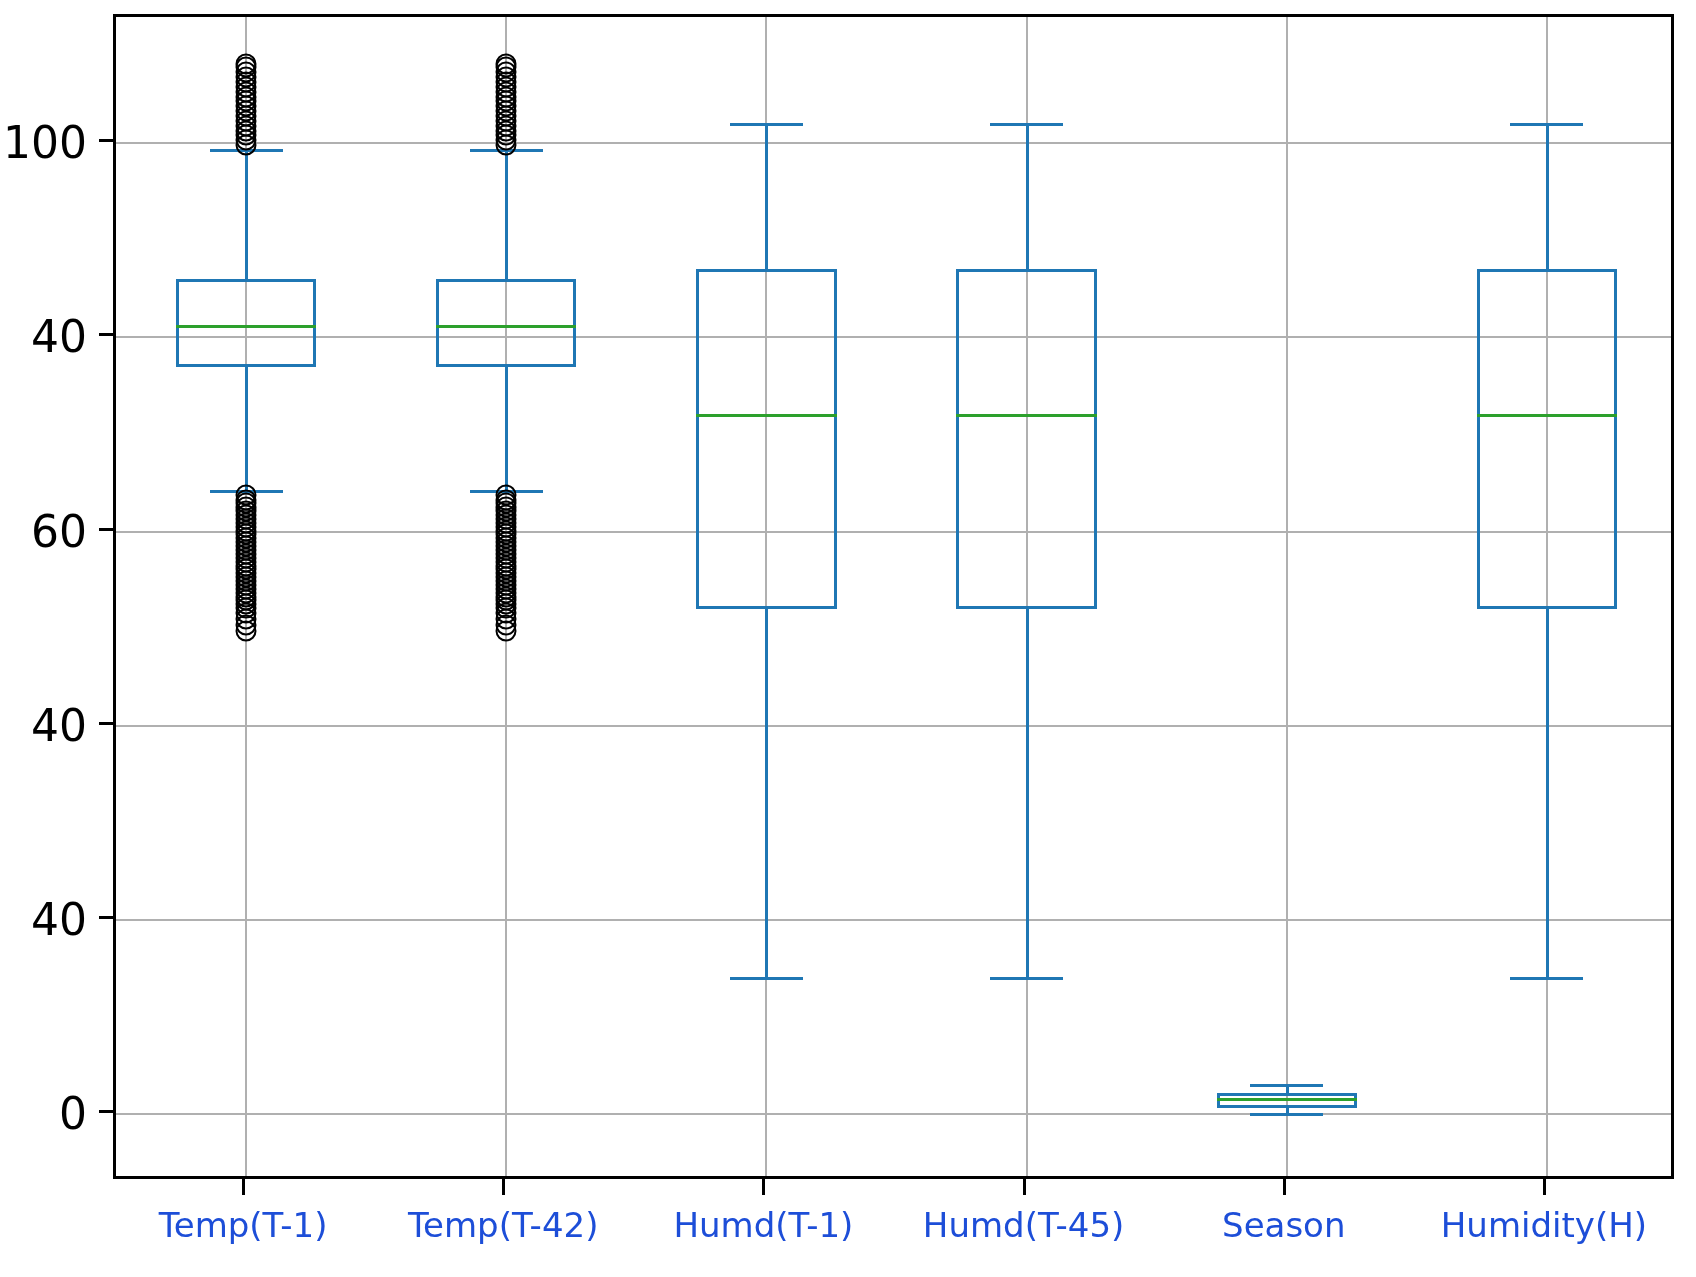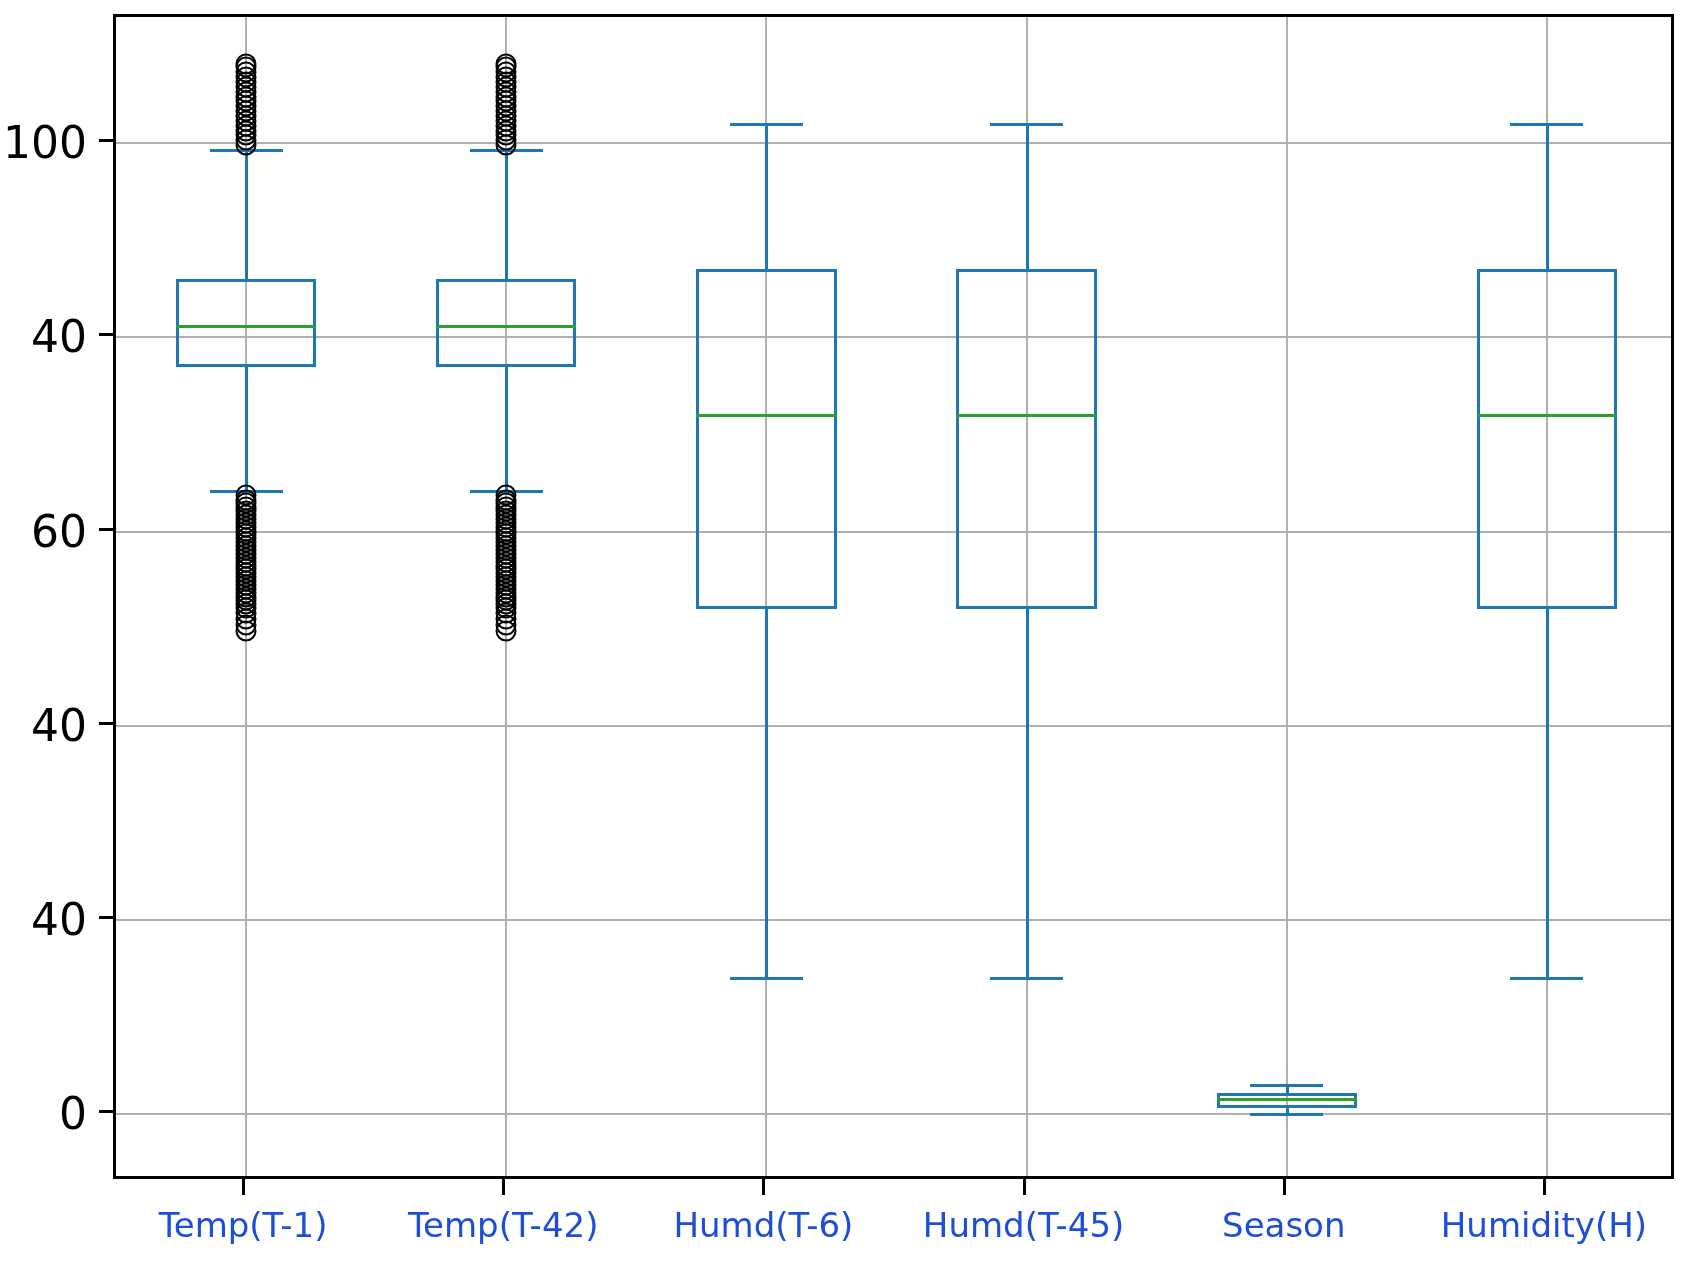--- a/index.html
+++ b/index.html
@@ -321,21 +321,21 @@
       <div class="xtick-wrap" style="left: 243.083px;">
         <div class="mark"></div>
         <div class="lbl">Temp(T-1)</div>
       </div>
       <div class="xtick-wrap" style="left: 503.25px;">
         <div class="mark"></div>
         <div class="lbl">Temp(T-42)</div>
       </div>
       <div class="xtick-wrap" style="left: 763.417px;">
         <div class="mark"></div>
-        <div class="lbl">Humd(T-6)</div>
+        <div class="lbl">Humd(T-1)</div>
       </div>
       <div class="xtick-wrap" style="left: 1023.58px;">
         <div class="mark"></div>
         <div class="lbl">Humd(T-45)</div>
       </div>
       <div class="xtick-wrap" style="left: 1283.75px;">
         <div class="mark"></div>
         <div class="lbl">Season</div>
       </div>
       <div class="xtick-wrap" style="left: 1543.92px;">

